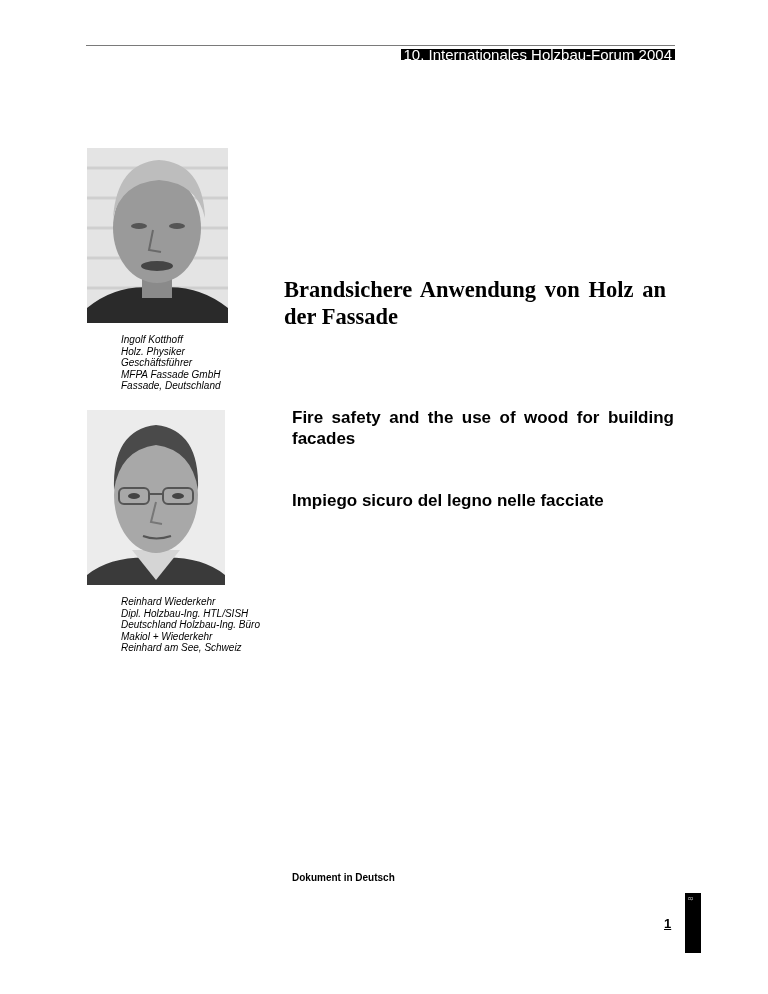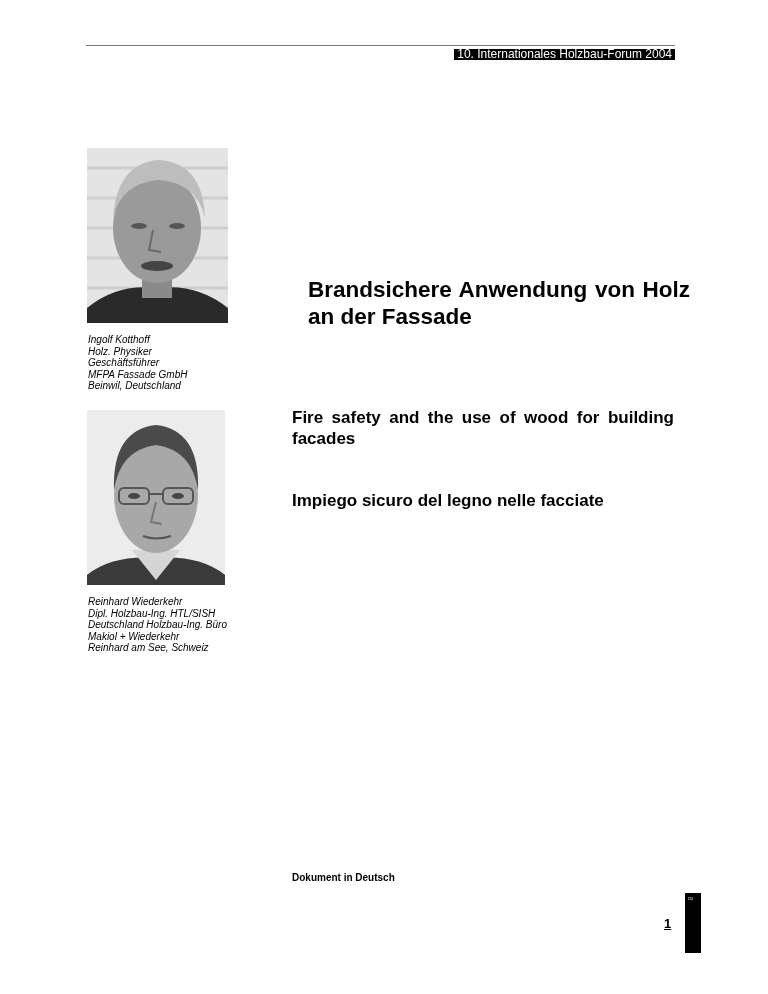--- a/index.html
+++ b/index.html
@@ -1,27 +1,27 @@
 <!DOCTYPE html>
 <html><head>
   <meta charset="utf-8">
   <style>
     html, body { margin: 0; padding: 0; background: #ffffff; }
     body { width: 768px; height: 994px; position: relative; overflow: hidden; font-family: "Liberation Sans", sans-serif; color: #000; }
     .top-rule { position: absolute; left: 86px; top: 45px; width: 589px; height: 1px; background: #7a7a7a; }
-    .forum-badge { position: absolute; right: 93px; top: 49px; background: #000; color: #fff; font-size: 12px; line-height: 11px; padding: 0 3px 0 3px; white-space: nowrap; }
+    .forum-badge { position: absolute; right: 93px; top: 49px; background: #000; color: #fff; font-size: 15px; line-height: 11px; padding: 0 3px 0 3px; white-space: nowrap; }
     .photo { position: absolute; overflow: hidden; background: #d8d8d8; }
     .photo svg { width: 100%; height: 100%; display: block; }
     .photo-1 { left: 87px; top: 148px; width: 141px; height: 175px; }
     .photo-2 { left: 87px; top: 410px; width: 138px; height: 175px; }
     .author-block { position: absolute; left: 88px; font-style: italic; font-size: 10px; line-height: 11.5px; }
     .author-1 { top: 334px; }
     .author-2 { top: 596px; font-style: italic; }
-    .author-block div { white-space: nowrap; }
-    .title-de { position: absolute; left: 308px; top: 276px; width: 382px; font-size: 22.5px; font-weight: bold; line-height: 27px; text-align: justify; text-align-last: left; }
+    .author-block div { white-space: nowrap; margin-left: 33px; }
+    .title-de { position: absolute; left: 284px; top: 276px; width: 382px; font-size: 22.5px; font-weight: bold; line-height: 27px; text-align: justify; text-align-last: left; font-family: Liberation Serif, serif; }
     .title-en { position: absolute; left: 292px; top: 408px; width: 382px; font-size: 17px; font-weight: bold; line-height: 20.5px; text-align: justify; text-align-last: left; word-spacing: 3px; }
     .title-it { position: absolute; left: 292px; top: 491px; width: 400px; font-size: 17px; font-weight: bold; line-height: 20.5px; white-space: nowrap; }
     .doc-lang { position: absolute; left: 292px; top: 872px; font-size: 10px; font-weight: bold; white-space: nowrap; }
     .page-number { position: absolute; left: 664px; top: 916px; font-size: 13px; font-weight: bold; text-decoration: underline; }
     .chapter-tab { position: absolute; left: 685px; top: 893px; width: 16px; height: 60px; background: #000; }
     .chapter-tab span { position: absolute; left: 4px; top: 2px; color: #aaa; font-size: 7px; transform: rotate(-90deg); display: block; }
   </style>
 </head>
 <body>
 
@@ -46,21 +46,21 @@
     <ellipse cx="90" cy="78" rx="8" ry="3" fill="#555"></ellipse>
     <path d="M66 82 L62 102 L74 104" fill="none" stroke="#6a6a6a" stroke-width="2"></path>
     <ellipse cx="70" cy="118" rx="16" ry="5" fill="#444"></ellipse>
   </svg>
 </div>
 <div class="author-block author-1">
   <div>Ingolf Kotthoff</div>
   <div>Holz. Physiker</div>
   <div>Geschäftsführer</div>
   <div>MFPA Fassade GmbH</div>
-  <div>Beinwil, Deutschland</div>
+  <div>Fassade, Deutschland</div>
 </div>
 
 <div class="photo photo-2">
   <svg viewBox="0 0 138 175" preserveAspectRatio="none">
     <rect width="138" height="175" fill="#ececec"></rect>
     <path d="M0 165 Q25 145 69 148 Q113 145 138 165 L138 175 L0 175 Z" fill="#3a3a3a"></path>
     <path d="M45 140 L69 170 L93 140 Z" fill="#d5d5d5"></path>
     <ellipse cx="69" cy="85" rx="42" ry="58" fill="#a8a8a8"></ellipse>
     <path d="M27 80 Q25 20 69 15 Q113 20 111 80 Q105 40 69 35 Q33 40 27 80 Z" fill="#4a4a4a"></path>
     <rect x="32" y="78" width="30" height="16" rx="5" fill="none" stroke="#555" stroke-width="2"></rect>

